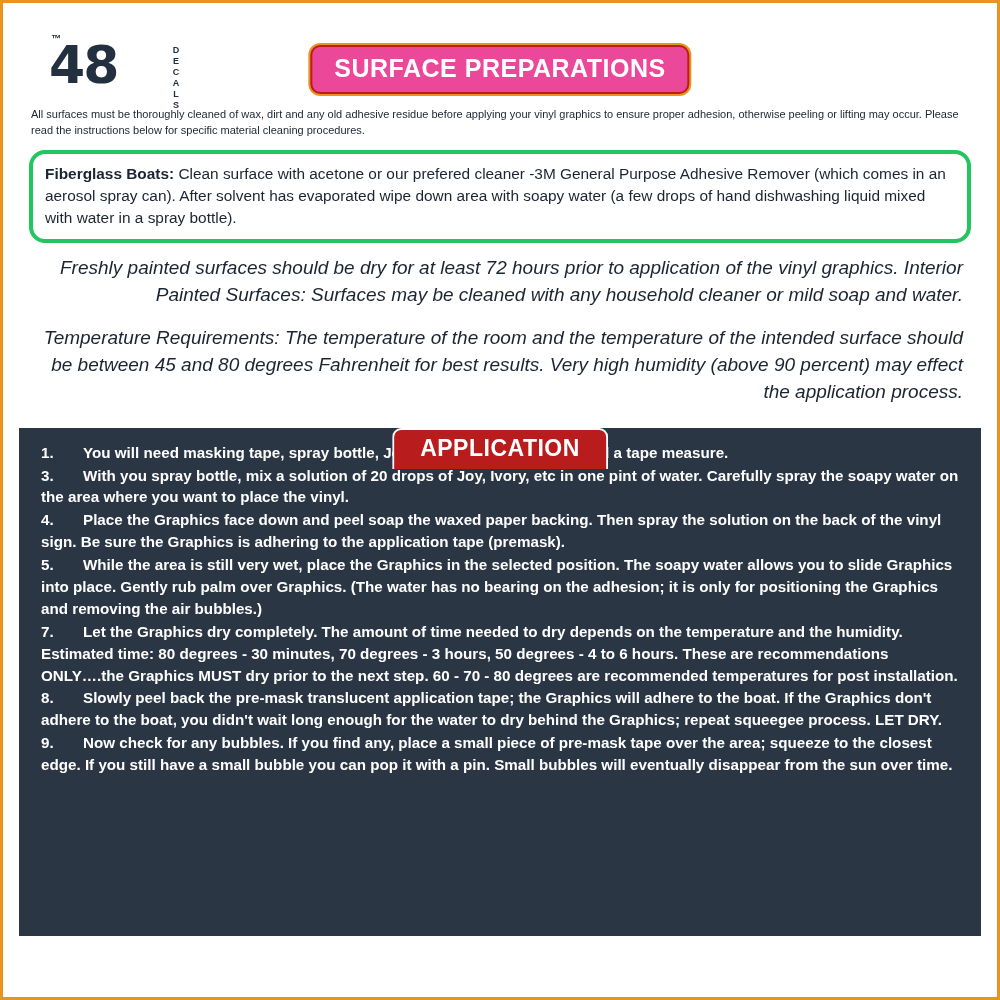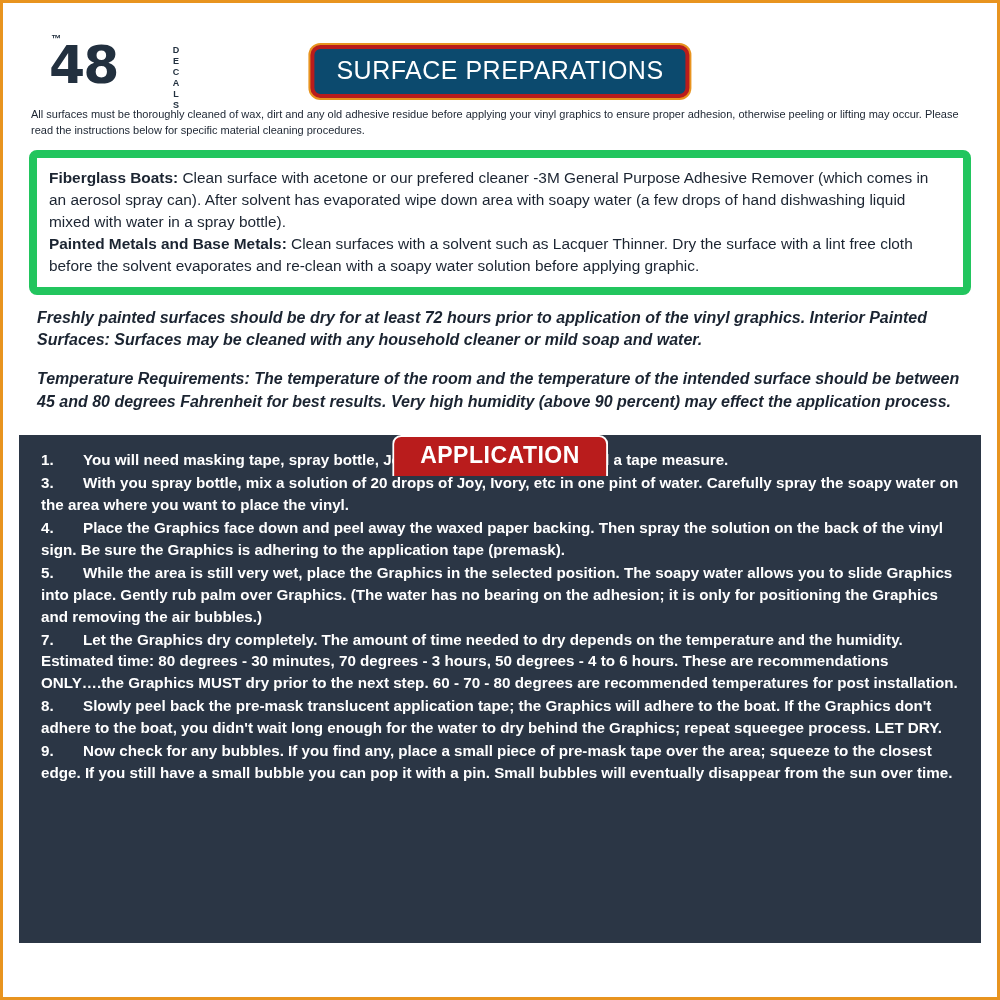--- a/index.html
+++ b/index.html
@@ -70,65 +70,64 @@
     color: #22303f;
     writing-mode: vertical-rl;
     text-orientation: upright;
   }
 
   .title-pill {
     position: absolute;
     left: 50%;
     transform: translateX(-50%);
     top: 28px;
-    background: #0c4a6e;
+    background: #ec4899;
     color: #ffffff;
     font-size: 25px;
-    font-weight: normal;
+    font-weight: bold;
     letter-spacing: 0.5px;
     padding: 7px 22px 9px 22px;
     border-radius: 10px;
-    border: 4px solid #b91c1c;
+    border: 2px solid #b91c1c;
     box-shadow: 0 0 0 2px #e8941f;
     white-space: nowrap;
   }
 
   
   .intro {
     margin: 4px 12px 12px 12px;
     font-size: 11px;
     line-height: 1.42;
     color: #1b2431;
     text-align: left;
   }
 
   
   .material-box {
     margin: 0 10px;
-    border: 8px solid #22c55e;
-    border-radius: 8px;
+    border: 4px solid #22c55e;
+    border-radius: 16px;
     padding: 9px 20px 10px 12px;
     font-size: 15.4px;
     line-height: 1.42;
   }
   .material-box p {
     margin: 0;
   }
   .material-box b {
     font-weight: bold;
   }
 
   
   .note {
     margin: 12px 18px 0 18px;
-    font-size: 16px;
+    font-size: 19px;
     font-style: italic;
     line-height: 1.42;
-    text-align: left;
-    font-weight: bold;
+    text-align: right;
   }
   .note.second {
     margin-top: 16px;
   }
 
   
   .app-wrap {
     position: relative;
     margin-top: 14px;
   }
@@ -188,32 +187,31 @@
         <span class="logo-text">48</span>
         <span class="logo-vert">DECALS</span>
       </div>
       <div class="title-pill">SURFACE PREPARATIONS</div>
     </div>
 
     <div class="intro">All surfaces must be thoroughly cleaned of wax, dirt and any old adhesive residue before applying your vinyl graphics to ensure proper adhesion, otherwise peeling or lifting may occur. Please read the instructions below for specific material cleaning procedures.</div>
 
     <div class="material-box">
       <p><b>Fiberglass Boats:</b><span> Clean surface with acetone or our prefered cleaner -3M General Purpose Adhesive Remover (which comes in an aerosol spray can). After solvent has evaporated wipe down area with soapy water (a few drops of hand dishwashing liquid mixed with water in a spray bottle).</span></p>
-      <p><b>Painted Metals and Base Metals:</b><span> Clean surfaces with a solvent such as Lacquer Thinner. Dry the surface with a lint free cloth before the solvent evaporates and re-clean with a soapy water solution before applying graphic.</span></p>
     </div>
 
     <div class="note">Freshly painted surfaces should be dry for at least 72 hours prior to application of the vinyl graphics. Interior Painted Surfaces: Surfaces may be cleaned with any household cleaner or mild soap and water.</div>
     <div class="note second">Temperature Requirements: The temperature of the room and the temperature of the intended surface should be between 45 and 80 degrees Fahrenheit for best results. Very high humidity (above 90 percent) may effect the application process.</div>
 
     <div class="app-wrap">
       <div class="app-pill">APPLICATION</div>
       <div class="app-panel">
         <div class="step"><span class="num">1.</span><span class="txt">You will need masking tape, spray bottle, Joy or dish washing liquid, and a tape measure.</span></div>
         <div class="step"><span class="num">3.</span><span class="txt">With you spray bottle, mix a solution of 20 drops of Joy, Ivory, etc in one pint of water. Carefully spray the soapy water on the area where you want to place the vinyl.</span></div>
-        <div class="step"><span class="num">4.</span><span class="txt">Place the Graphics face down and peel away the waxed paper backing. Then spray the solution on the back of the vinyl sign. Be sure the Graphics is adhering to the application tape (premask).</span></div>
+        <div class="step"><span class="num">4.</span><span class="txt">Place the Graphics face down and peel soap the waxed paper backing. Then spray the solution on the back of the vinyl sign. Be sure the Graphics is adhering to the application tape (premask).</span></div>
         <div class="step"><span class="num">5.</span><span class="txt">While the area is still very wet, place the Graphics in the selected position. The soapy water allows you to slide Graphics into place. Gently rub palm over Graphics. (The water has no bearing on the adhesion; it is only for positioning the Graphics and removing the air bubbles.)</span></div>
         <div class="step"><span class="num">7.</span><span class="txt">Let the Graphics dry completely. The amount of time needed to dry depends on the temperature and the humidity. Estimated time: 80 degrees - 30 minutes, 70 degrees - 3 hours, 50 degrees - 4 to 6 hours. These are recommendations ONLY….the Graphics MUST dry prior to the next step. 60 - 70 - 80 degrees are recommended temperatures for post installation.</span></div>
         <div class="step"><span class="num">8.</span><span class="txt">Slowly peel back the pre-mask translucent application tape; the Graphics will adhere to the boat. If the Graphics don't adhere to the boat, you didn't wait long enough for the water to dry behind the Graphics; repeat squeegee process. LET DRY.</span></div>
         <div class="step"><span class="num">9.</span><span class="txt">Now check for any bubbles. If you find any, place a small piece of pre-mask tape over the area; squeeze to the closest edge. If you still have a small bubble you can pop it with a pin. Small bubbles will eventually disappear from the sun over time.</span></div>
       </div>
     </div>
 
   </div>
 </div>
 

